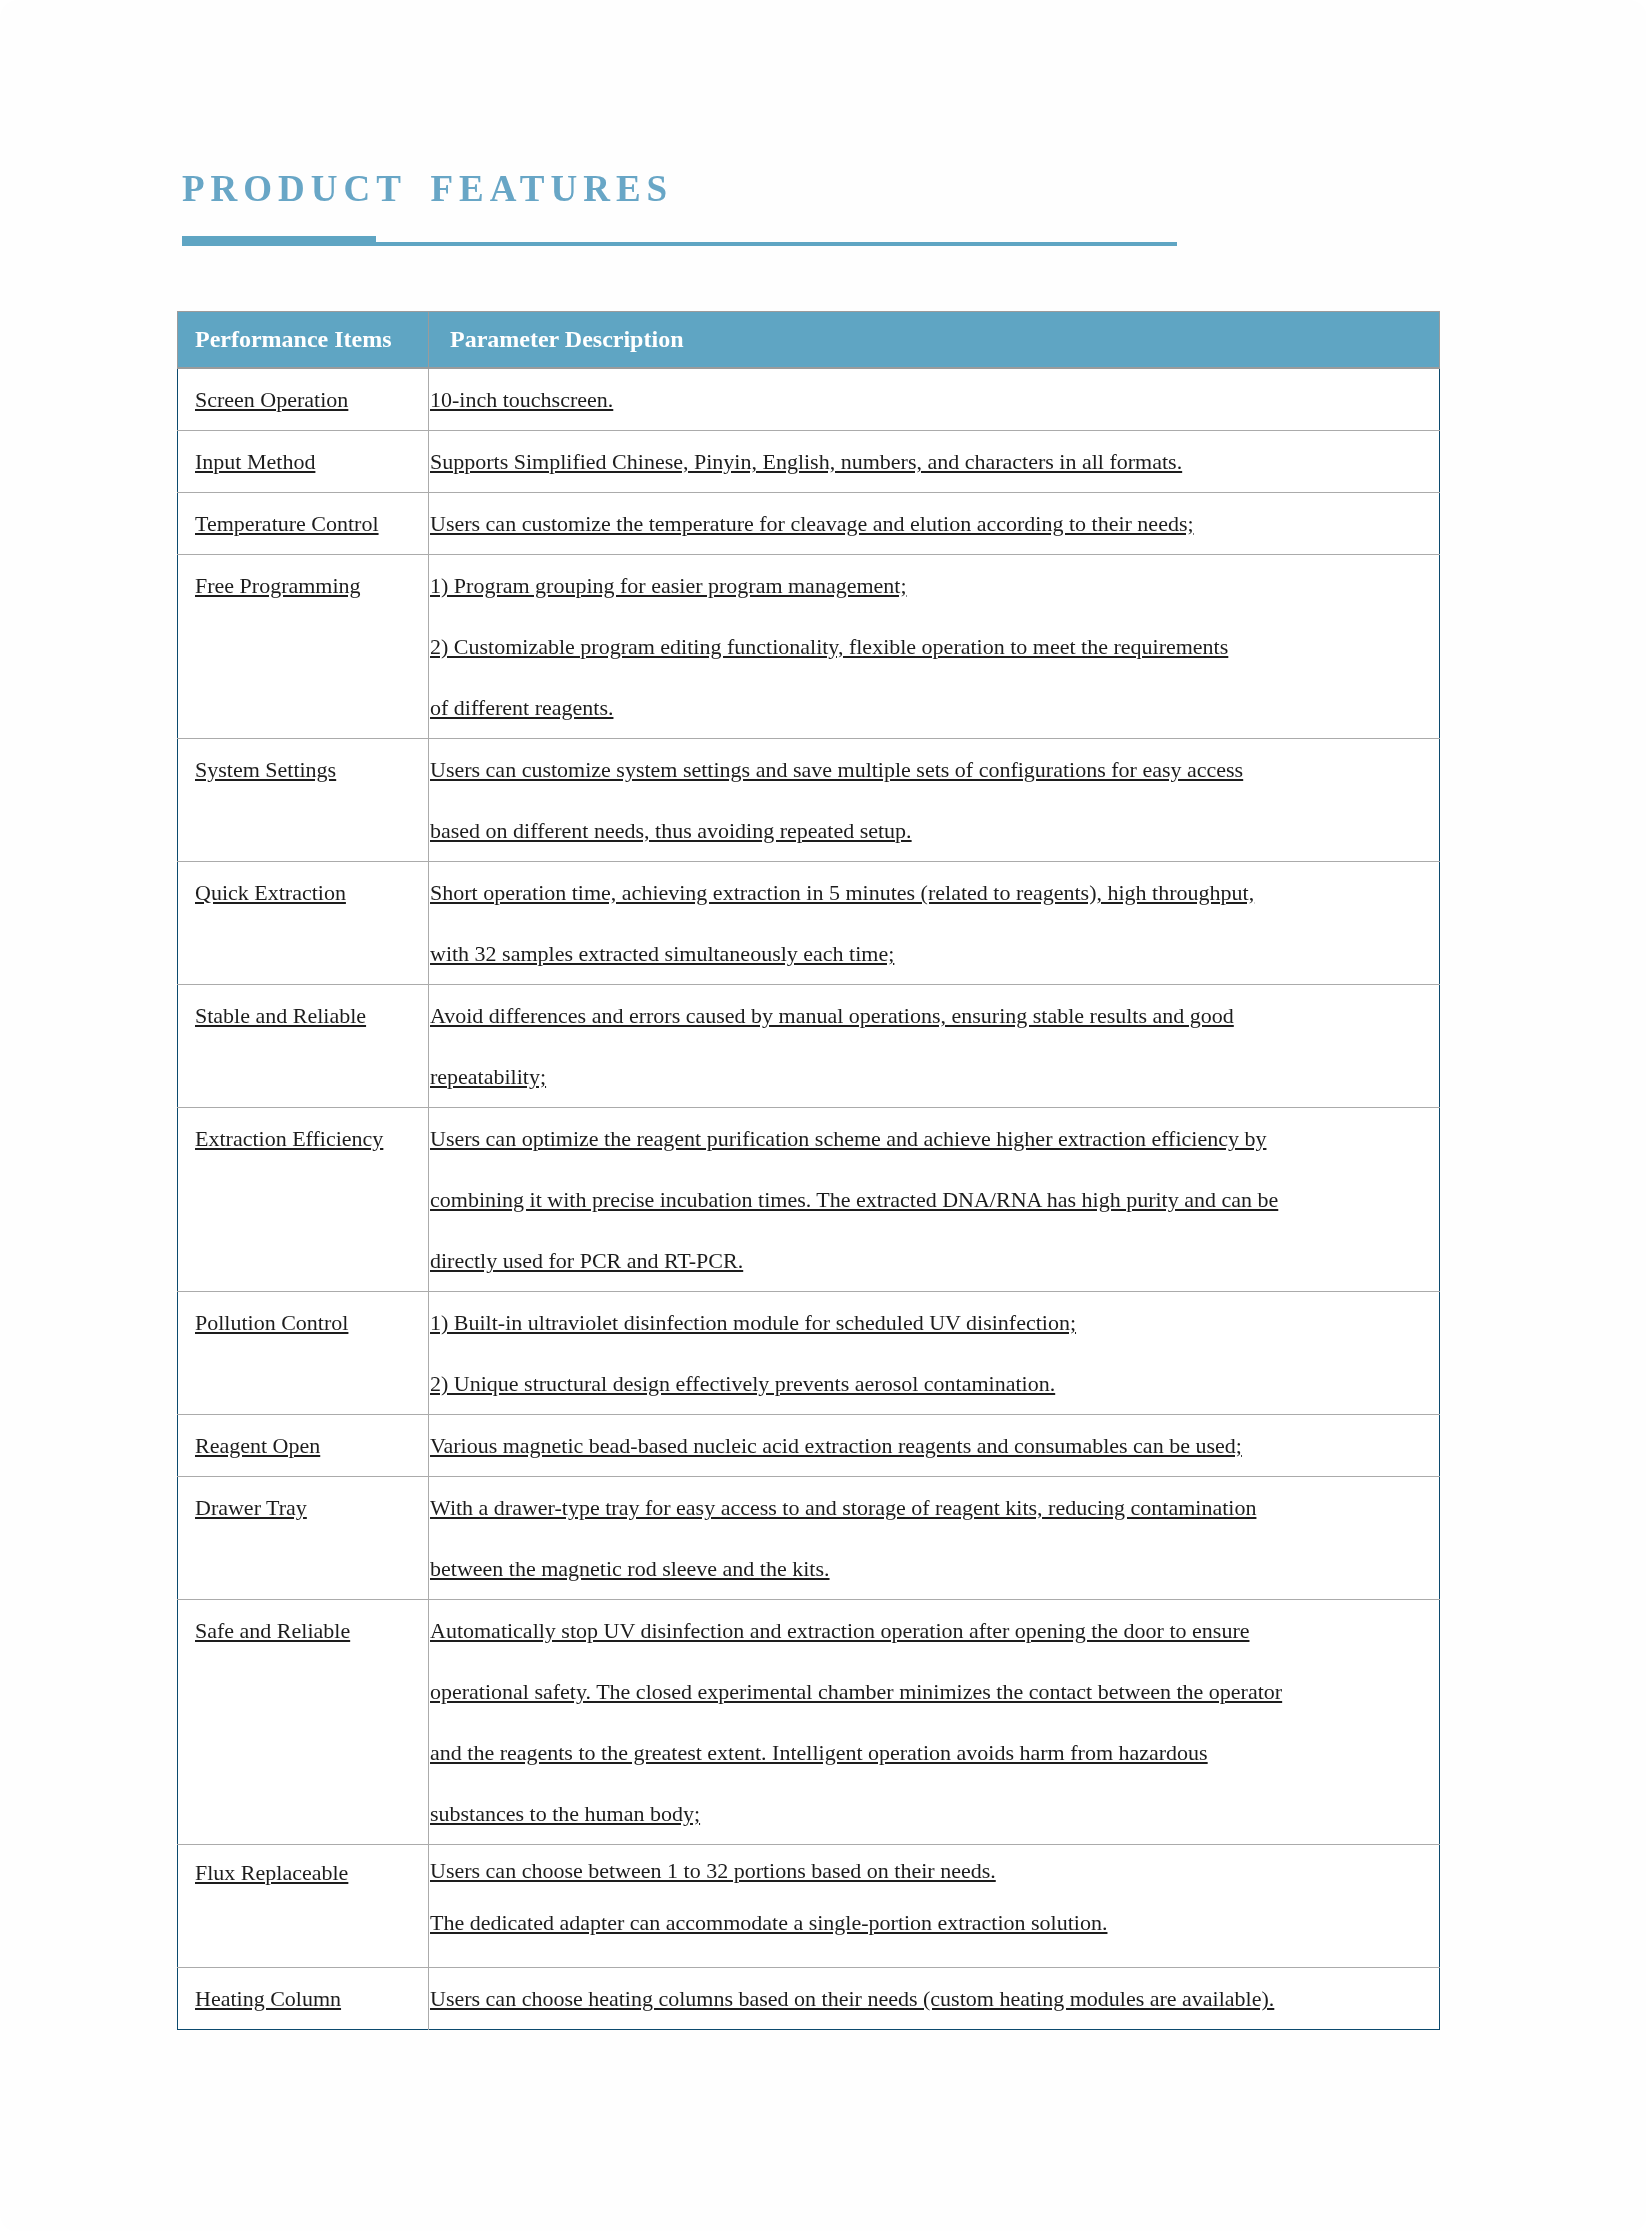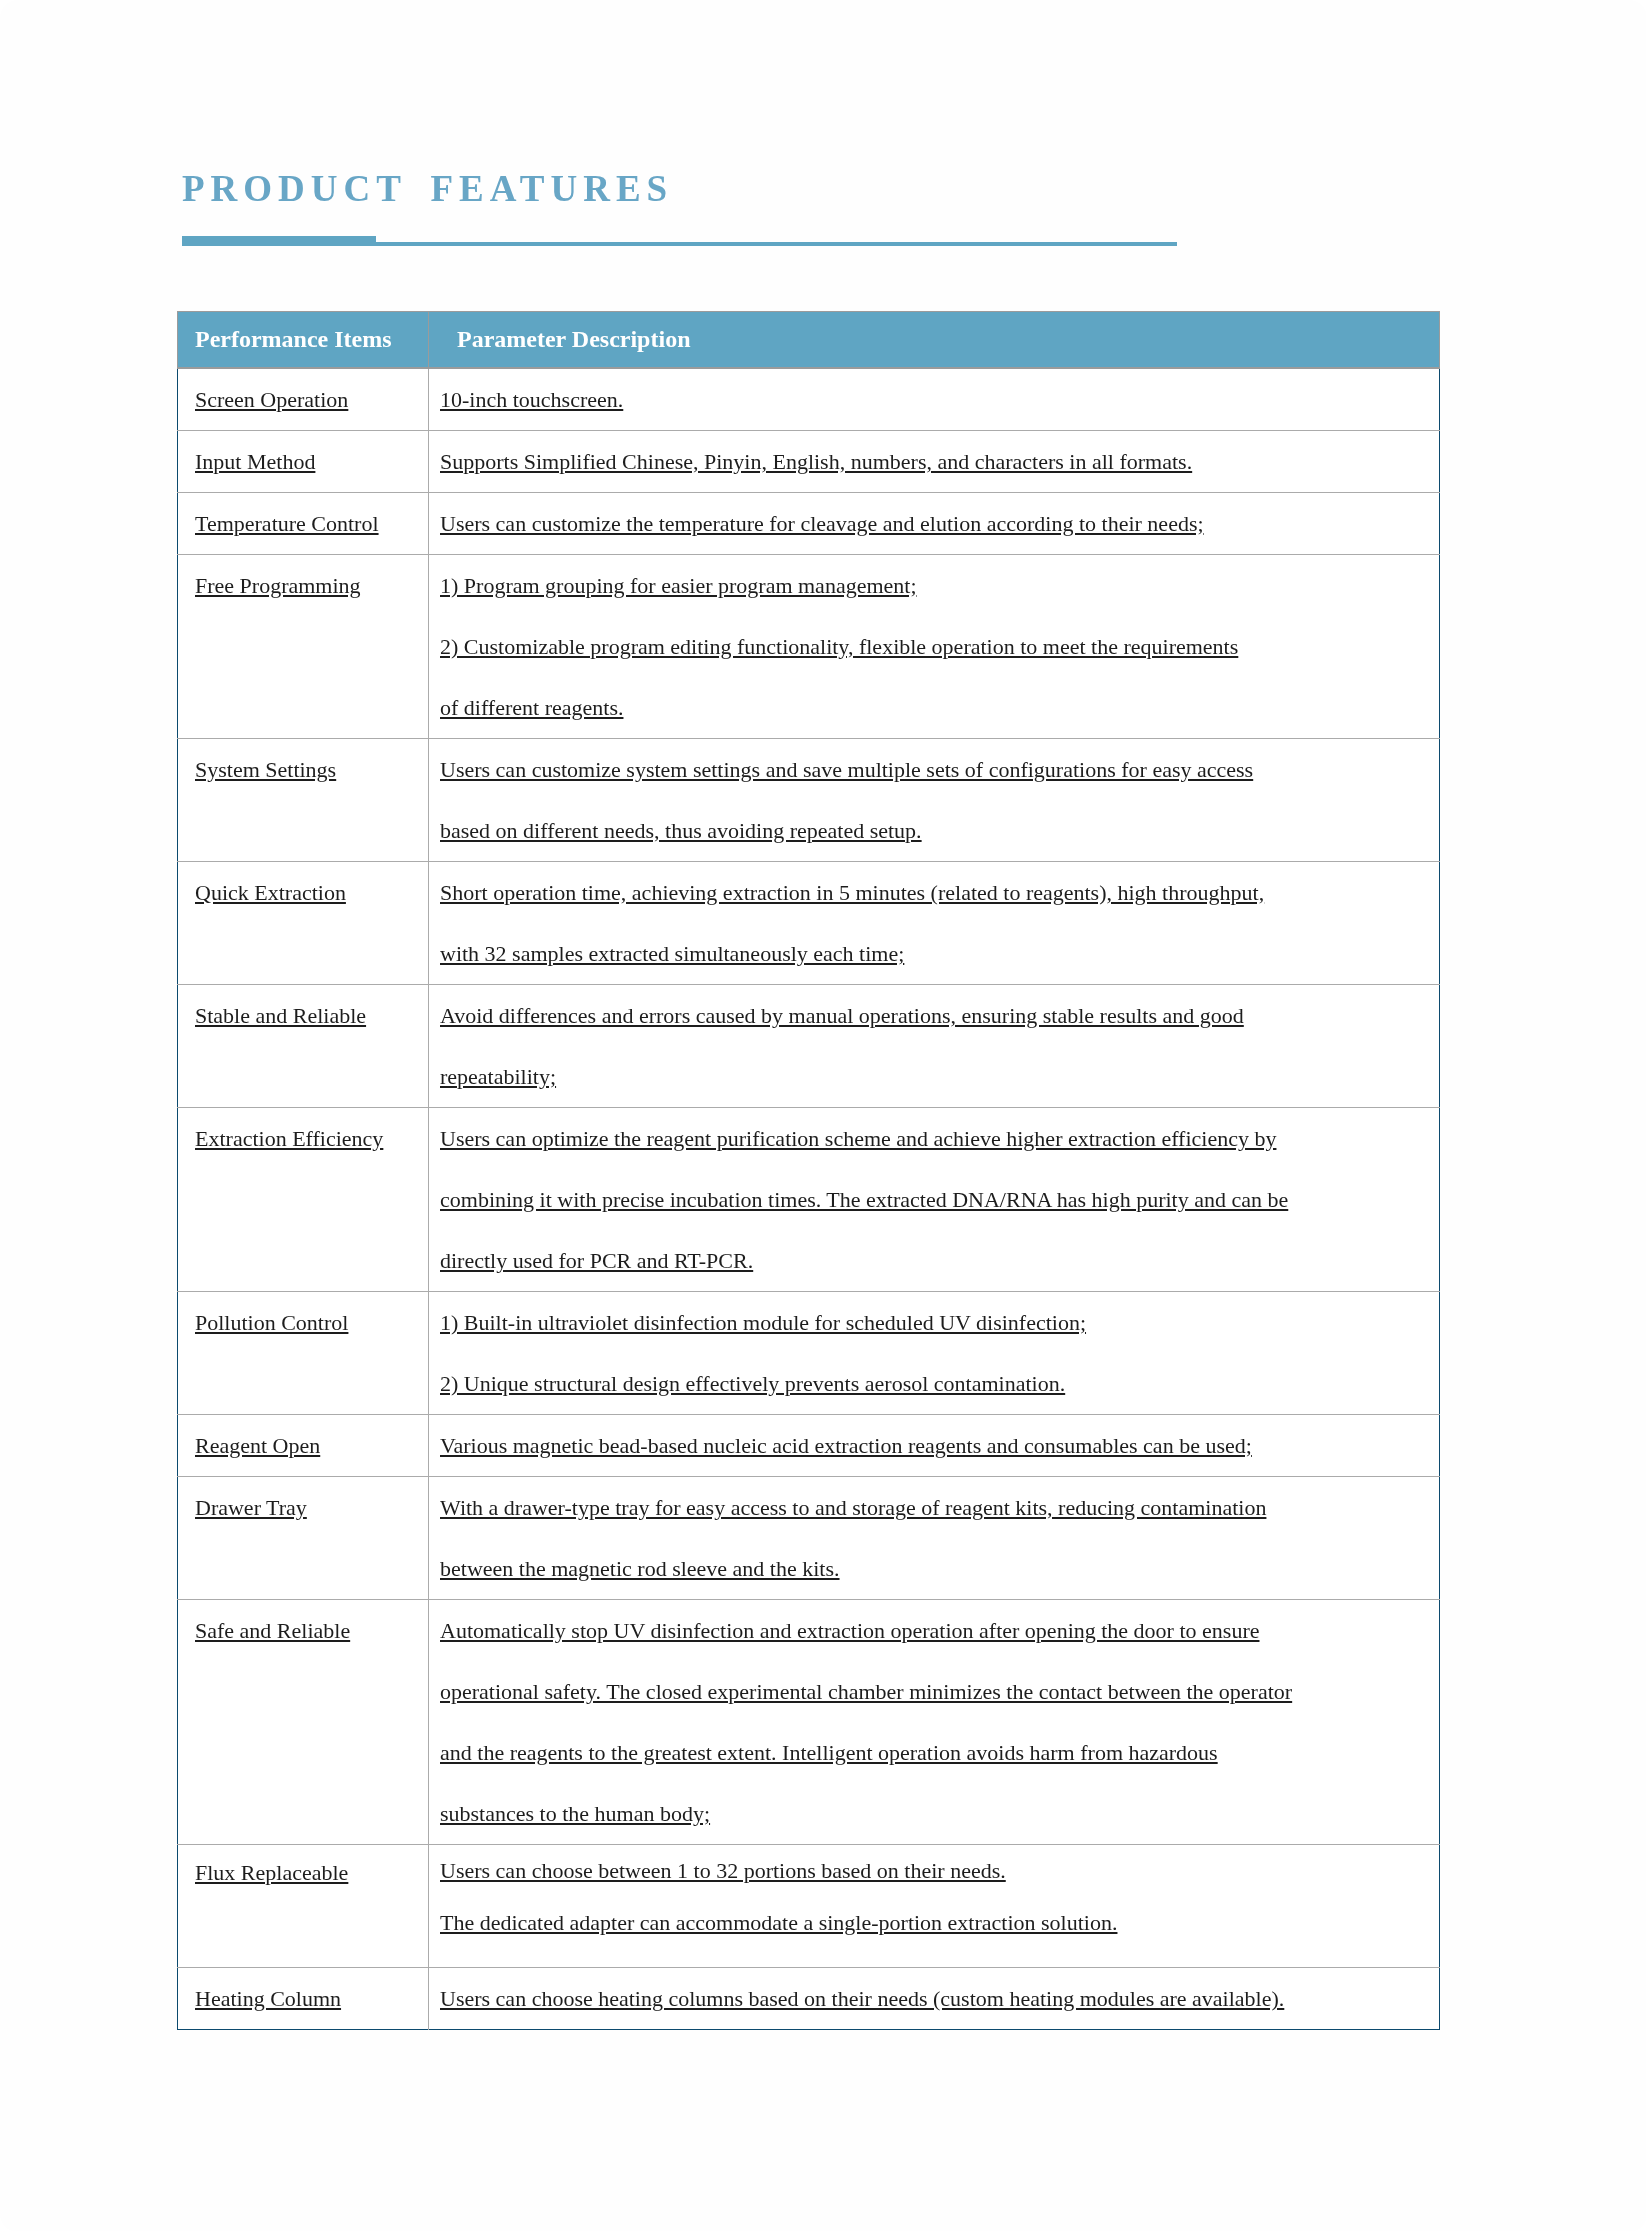--- a/index.html
+++ b/index.html
@@ -68,35 +68,35 @@
     color: #ffffff;
     font-size: 24px;
     font-weight: bold;
     text-align: left;
     height: 55px;
     padding: 0;
     border: 1px solid #9b9b9b;
     border-bottom: 2px solid #9b9b9b;
   }
   thead th.h1 { padding-left: 17px; }
-  thead th.h2 { padding-left: 28px; }
+  thead th.h2 { padding-left: 21px; }
   tbody td {
     vertical-align: top;
     border-top: 1px solid #ababab;
     padding: 0;
     font-size: 22px;
     color: #1d1d1d;
     background: #ffffff;
   }
   tbody td.item {
     padding-left: 17px;
     border-right: 1px solid #ababab;
     white-space: nowrap;
   }
-  tbody td.desc { padding-left: 11px; }
+  tbody td.desc { padding-left: 1px; }
   .pline {
     line-height: 61px;
     white-space: nowrap;
     overflow: hidden;
     text-decoration: underline;
   }
   td.item .pline { line-height: 61px; }
   tr.tight .pline { line-height: 52px; }
   tr.tight td { padding-bottom: 18px; margin-top: 40px; }
   tr.tight td.item .pline { line-height: 56px; }

